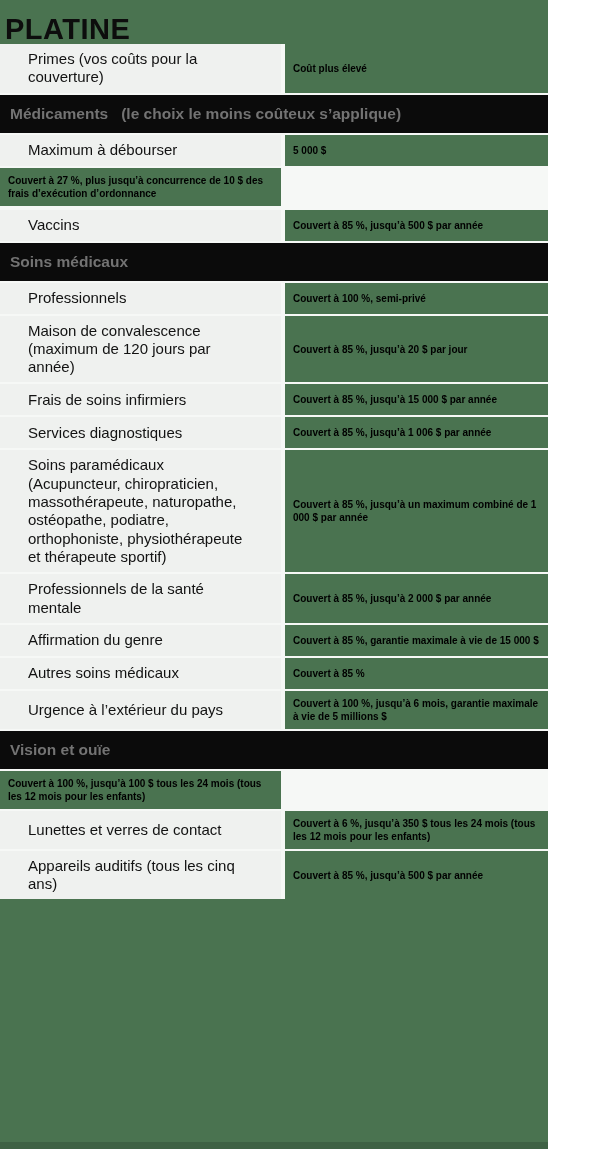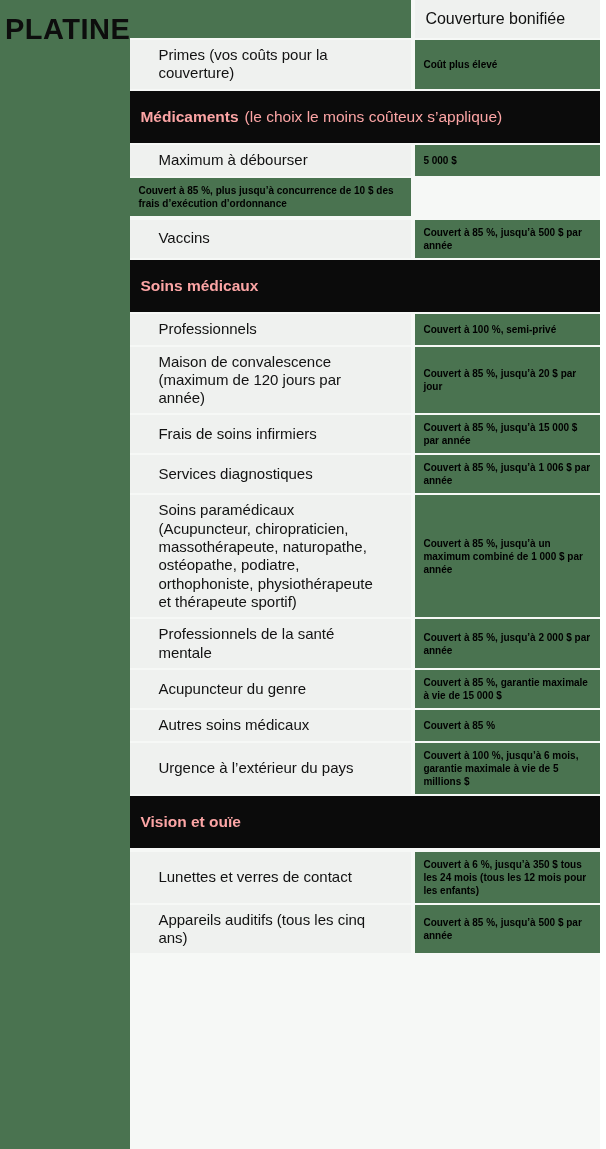--- a/index.html
+++ b/index.html
@@ -1,20 +1,20 @@
 <!DOCTYPE html>
 <html><head>
 <meta charset="utf-8">
 <style>
   html,body { margin:0; padding:0; }
   .page {
-    width:600px; height:1149px;
+    width:548px; height:1149px;
     background:#4a7350;
     font-family:"Liberation Sans", sans-serif;
-    display:flex; flex-direction:row;
+    display:flex; flex-direction:column;
     overflow:hidden;
     position:relative;
   }
   .title {
     color:#0d0d0d;
     font-size:29px;
     font-weight:700;
     letter-spacing:0.5px;
     padding:13px 0 0 5px;
     height:44px;
@@ -55,65 +55,61 @@
     font-size:10px;
     font-weight:700;
     line-height:1.3;
     display:flex; align-items:center;
     padding:6px 8px;
     min-height:31px;
     box-sizing:border-box;
   }
   .section-bar {
     background:#0b0b0b;
-    color:#fca5a5;
+    color:#737373;
     font-size:15.5px;
     display:flex; align-items:flex-start;
-    padding:17px 10px;
+    padding:10px 10px;
     min-height:34px;
     box-sizing:border-box;
   }
   .section-bar .sec-bold { font-weight:700; }
-  .section-bar .sec-normal { font-weight:400; margin-left:6px; }
+  .section-bar .sec-normal { font-weight:700; margin-left:13px; }
   .footer {
     flex:1;
     background:#4a7350;
     display:flex; flex-direction:column; justify-content:flex-end;
     min-height:14px;
   }
   .footer-strip {
     height:7px;
     background:#3e6144;
   }
 </style>
 </head>
 <body>
 
 <div class="page">
   <div class="title">PLATINE</div>
 
   <div class="table" id="benefits-table">
-    <div class="row header-row">
-      <div class="hcell-left"></div>
-      <div class="hcell-right">Couverture bonifiée</div>
-    </div>
   <div class="row">
         <div class="cell-label">Primes (vos coûts pour la couverture)</div>
         <div class="cell-value">Coût plus élevé</div>
       </div>
       <div class="section-bar">
         <span class="sec-bold">Médicaments</span>
         <span class="sec-normal">(le choix le moins coûteux s’applique)</span>
       </div>
       <div class="row">
         <div class="cell-label">Maximum à débourser</div>
         <div class="cell-value">5 000 $</div>
       </div>
       <div class="row">
-        <div class="cell-value">Couvert à 85 %, plus jusqu’à concurrence de 10 $ des frais d’exécution d’ordonnance</div>
+        <div class="cell-value">Couvert à 27 %, plus jusqu’à concurrence de 10 $ des frais d’exécution d’ordonnance</div>
       </div>
       <div class="row">
       </div>
       <div class="row">
         <div class="cell-label">Vaccins</div>
         <div class="cell-value">Couvert à 85 %, jusqu’à 500 $ par année</div>
       </div>
       <div class="section-bar">
         <span class="sec-bold">Soins médicaux</span>
       </div>
@@ -135,35 +131,36 @@
       </div>
       <div class="row">
         <div class="cell-label">Soins paramédicaux (Acupuncteur, chiropraticien, massothérapeute, naturopathe, ostéopathe, podiatre, orthophoniste, physiothérapeute et thérapeute sportif)</div>
         <div class="cell-value">Couvert à 85 %, jusqu’à un maximum combiné de 1 000 $ par année</div>
       </div>
       <div class="row">
         <div class="cell-label">Professionnels de la santé mentale</div>
         <div class="cell-value">Couvert à 85 %, jusqu’à 2 000 $ par année</div>
       </div>
       <div class="row">
-        <div class="cell-label">Acupuncteur du genre</div>
+        <div class="cell-label">Affirmation du genre</div>
         <div class="cell-value">Couvert à 85 %, garantie maximale à vie de 15 000 $</div>
       </div>
       <div class="row">
         <div class="cell-label">Autres soins médicaux</div>
         <div class="cell-value">Couvert à 85 %</div>
       </div>
       <div class="row">
         <div class="cell-label">Urgence à l’extérieur du pays</div>
         <div class="cell-value">Couvert à 100 %, jusqu’à 6 mois, garantie maximale à vie de 5 millions $</div>
       </div>
       <div class="section-bar">
         <span class="sec-bold">Vision et ouïe</span>
       </div>
       <div class="row">
+        <div class="cell-value">Couvert à 100 %, jusqu’à 100 $ tous les 24 mois (tous les 12 mois pour les enfants)</div>
       </div>
       <div class="row">
         <div class="cell-label">Lunettes et verres de contact</div>
         <div class="cell-value">Couvert à 6 %, jusqu’à 350 $ tous les 24 mois (tous les 12 mois pour les enfants)</div>
       </div>
       <div class="row">
         <div class="cell-label">Appareils auditifs (tous les cinq ans)</div>
         <div class="cell-value">Couvert à 85 %, jusqu’à 500 $ par année</div>
       </div>
     </div>

